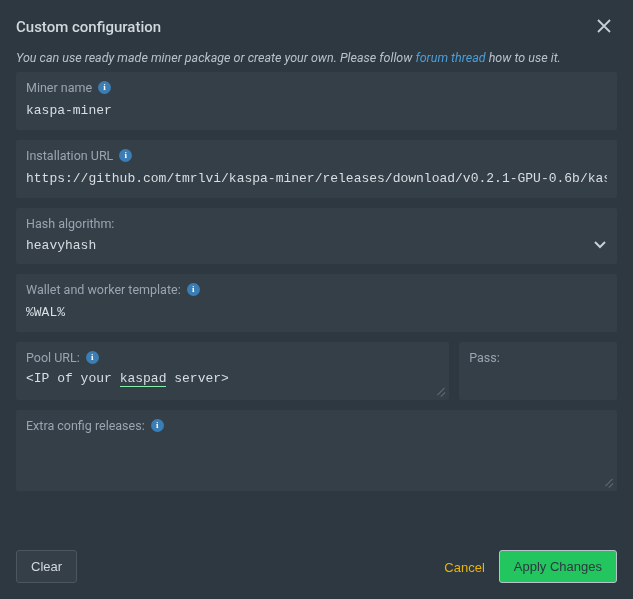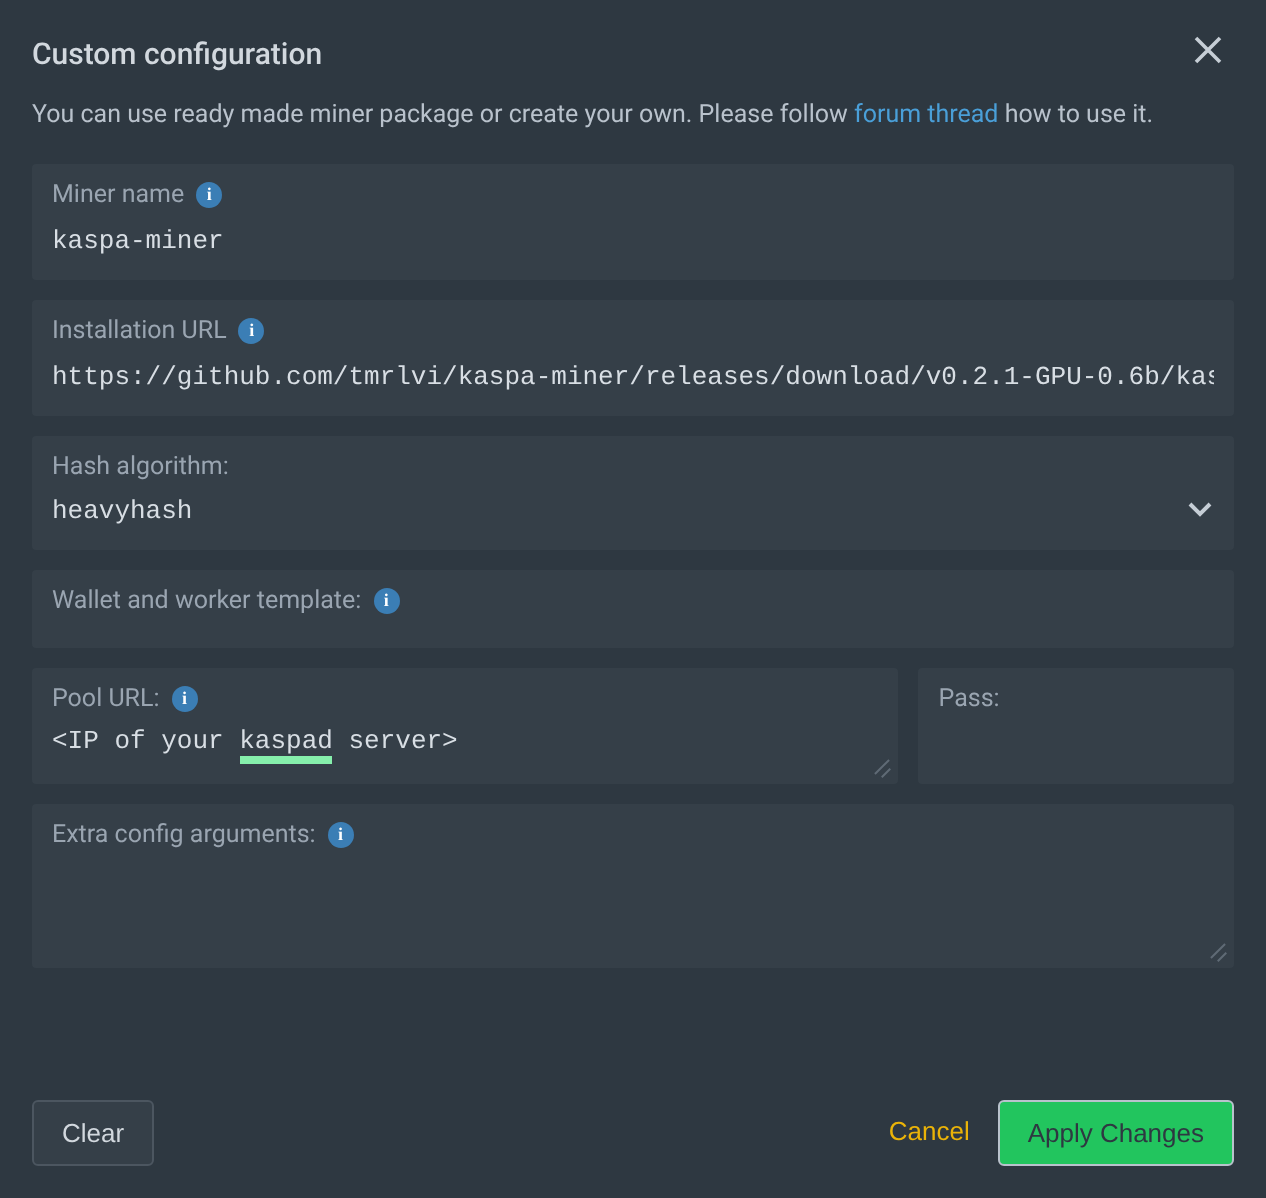--- a/index.html
+++ b/index.html
@@ -40,22 +40,23 @@
   .expert {
     color: #e8a33d;
     font-size: 12px;
     font-weight: 500;
     letter-spacing: 0.5px;
     margin-bottom: 4px;
   }
   .intro {
     color: #b9c2cc;
     font-size: 12.5px;
-    margin-bottom: 14px;
+    margin-bottom: 4px;
     line-height: 1.5;
+    font-style: italic;
   }
   .intro a { color: #4a9fd8; text-decoration: none; }
   .group {
     background: #353f48;
     margin-bottom: 10px;
     padding: 8px 10px 10px 10px;
     border-radius: 2px;
   }
   .label {
     color: #9aa5b1;
@@ -111,21 +112,21 @@
     border: none;
     color: #d8dee4;
     width: 100%;
     font-family: "Courier New", monospace;
     font-size: 13px;
     resize: none;
     padding: 0;
     line-height: 1.5;
   }
   .underline {
-    border-bottom: 4px solid #86efac;
+    border-bottom: 1px solid #86efac;
   }
   .resize-handle {
     position: absolute;
     right: 4px;
     bottom: 4px;
     width: 10px;
     height: 10px;
     pointer-events: none;
     opacity: 0.6;
   }
@@ -138,21 +139,21 @@
   }
   .resize-handle::before { width: 10px; height: 1px; right: -1px; bottom: 4px; }
   .resize-handle::after  { width: 6px;  height: 1px; right: -1px; bottom: 1px; }
   .extra-group {
     min-height: 70px;
     position: relative;
   }
   .footer {
     margin-top: auto;
     display: flex;
-    align-items: flex-start;
+    align-items: flex-end;
     padding-top: 14px;
   }
   .btn {
     border: 1px solid #4c5660;
     background: #353f48;
     color: #d2d8de;
     padding: 8px 14px;
     font-size: 13px;
     border-radius: 3px;
     cursor: pointer;
@@ -220,20 +221,21 @@
           </svg>
       </span>
     </div>
   </div>
 
   <div class="group">
     <div class="label">
       <span>Wallet and worker template:</span>
       <span class="info-icon">i</span>
     </div>
+    <input class="field-input" value="%WAL%" style="">
   </div>
 
   <div class="row2">
     <div class="group pool-group tall">
       <div class="label">
         <span>Pool URL:</span>
         <span class="info-icon">i</span>
       </div>
       <div class="mono" contenteditable="false" style=""><span>&lt;IP of your </span><span class="underline">kaspad</span><span> server&gt;</span></div>
       <div class="resize-handle"></div>
@@ -241,21 +243,21 @@
     <div class="group pass-group tall">
       <div class="label">
         <span>Pass:</span>
       </div>
       <input class="field-input" value="" style="">
     </div>
   </div>
 
   <div class="group extra-group">
     <div class="label">
-      <span>Extra config arguments:</span>
+      <span>Extra config releases:</span>
       <span class="info-icon">i</span>
     </div>
     <textarea class="textarea" rows="2" style=""></textarea>
     <div class="resize-handle"></div>
   </div>
 
   <div class="footer">
     <button class="btn">Clear</button>
     <div class="spacer"></div>
     <button class="btn-ghost">Cancel</button>

